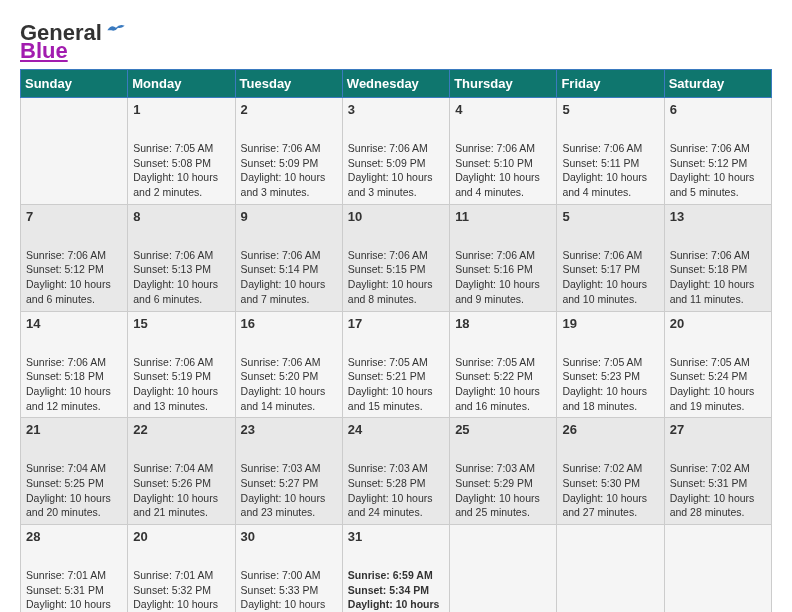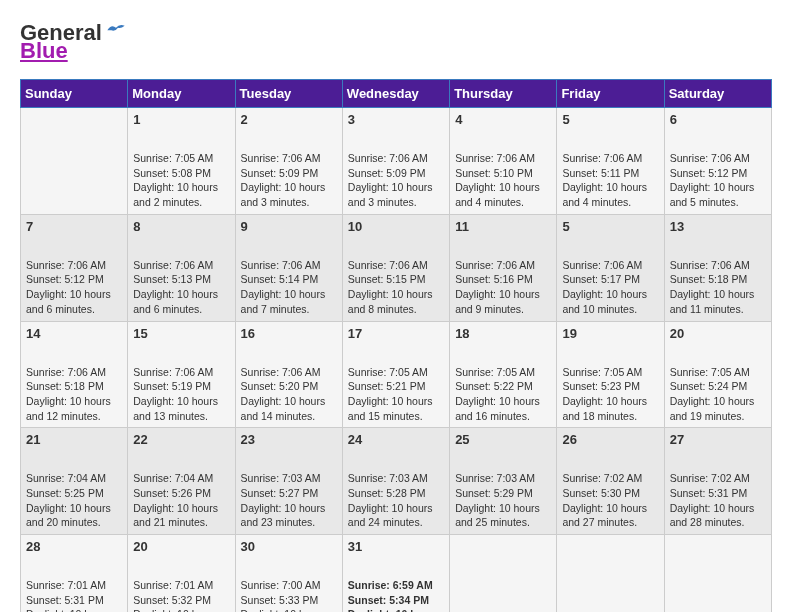--- a/index.html
+++ b/index.html
@@ -7,21 +7,21 @@
       font-family: Arial, sans-serif;
       background: #fff;
       width: 792px;
       min-height: 612px;
       padding: 20px;
     }
     .header-area {
       display: flex;
       justify-content: space-between;
       align-items: center;
-      margin-bottom: 15px;
+      margin-bottom: 5px;
     }
     .logo {
       display: flex;
       flex-direction: column;
       align-items: flex-start;
     }
     .logo-bird {
       width: 20px;
       height: 14px;
       margin-left: 52px;
@@ -39,21 +39,21 @@
     .location {
       font-size: 15px;
       color: #555;
     }
     table {
       width: 100%;
       border-collapse: collapse;
       font-size: 11px;
     }
     thead th {
-      background-color: #4c1d95;
+      background-color: #0f766e;
       color: #fff;
       padding: 6px 4px;
       text-align: left;
       font-size: 13px;
       font-weight: bold;
       border: 1px solid #3a7abf;
     }
     tbody td {
       border: 1px solid #ccc;
       vertical-align: top;

